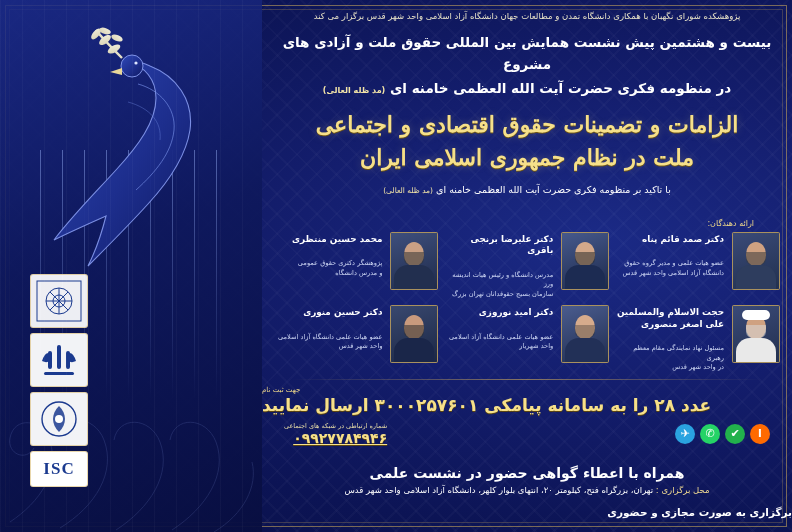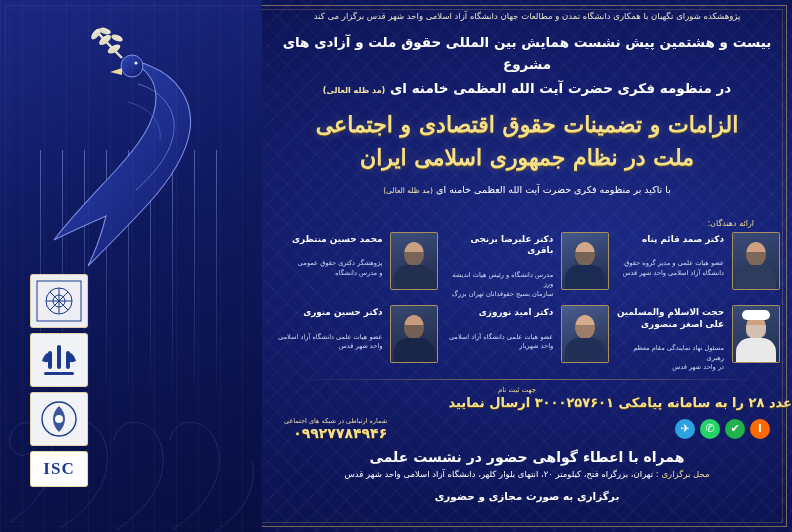--- a/index.html
+++ b/index.html
@@ -92,36 +92,36 @@
   .photo .bg{position:absolute;inset:0;}
   .photo .head{position:absolute;left:50%;top:9px;width:20px;height:24px;border-radius:50% 50% 45% 45%;transform:translateX(-50%);}
   .photo .body{position:absolute;left:50%;bottom:0;width:40px;height:24px;border-radius:14px 14px 0 0;transform:translateX(-50%);}
   .photo .beard{position:absolute;left:50%;top:19px;width:20px;height:14px;border-radius:0 0 50% 50%;transform:translateX(-50%);opacity:.55;}
   .photo .turban{position:absolute;left:50%;top:4px;width:28px;height:10px;border-radius:9px;transform:translateX(-50%);}
   .sinfo{text-align:right;padding-top:2px;}
   .sname{font-size:8.8px;font-weight:bold;color:#ffffff;line-height:1.3;}
   .srole{font-size:6.6px;color:#cfd8f5;line-height:1.45;margin-top:14px;}
 
   
-  .reg-label{font-size:7px;color:#f0d98a;text-align:center;margin:2px 20px 0 0;}
+  .reg-label{font-size:7px;color:#f0d98a;text-align:left;margin:2px 20px 0 0;}
   .reg-line{
-    font-size:13px;font-weight:bold;color:#f6e08a;text-align:right;margin:1px 0 0 0;
+    font-size:17px;font-weight:bold;color:#f6e08a;text-align:left;margin:1px 0 0 0;
     text-shadow:0 1px 0 #5b4510;
   }
   .social-row{display:flex;align-items:center;justify-content:space-between;margin:7px 22px 0 22px;}
   .social-left{display:flex;gap:5px;align-items:center;}
   .sicon{width:20px;height:20px;border-radius:50%;display:flex;align-items:center;justify-content:center;color:#fff;font-size:11px;font-weight:bold;}
   .phone-wrap{text-align:right;}
   .phone-label{font-size:6.5px;color:#eadfa8;}
-  .phone{font-size:14px;font-weight:bold;color:#f6e08a;letter-spacing:.5px;text-shadow:0 1px 0 #5b4510;}
-
-  .cert{font-size:14px;font-weight:bold;color:#ffffff;text-align:center;margin:8px 0 0 0;}
+  .phone{font-size:14px;font-weight:bold;color:#f6e08a;letter-spacing:.5px;text-shadow:0 1px 0 #5b4510;text-decoration:underline;}
+
+  .cert{font-size:14px;font-weight:bold;color:#ffffff;text-align:center;margin:19px 0 0 0;}
   .meta{font-size:8.5px;color:#ffffff;text-align:center;margin:7px 16px 0 16px;line-height:1.6;}
   .meta .gold{color:#f3dc93;}
-  .footer{font-size:10.5px;font-weight:bold;color:#ffffff;text-align:center;margin:9px 0 0 0;}
+  .footer{font-size:10.5px;font-weight:bold;color:#ffffff;text-align:right;margin:9px 0 0 0;}
 
   .divider{height:1px;background:linear-gradient(to left,rgba(212,175,90,0),rgba(212,175,90,.6),rgba(212,175,90,0));margin:6px 30px;}
 </style>
 </head>
 <body>
 
 <div id="poster">
   <div class="frame"></div>
   <div class="frame2"></div>
 

